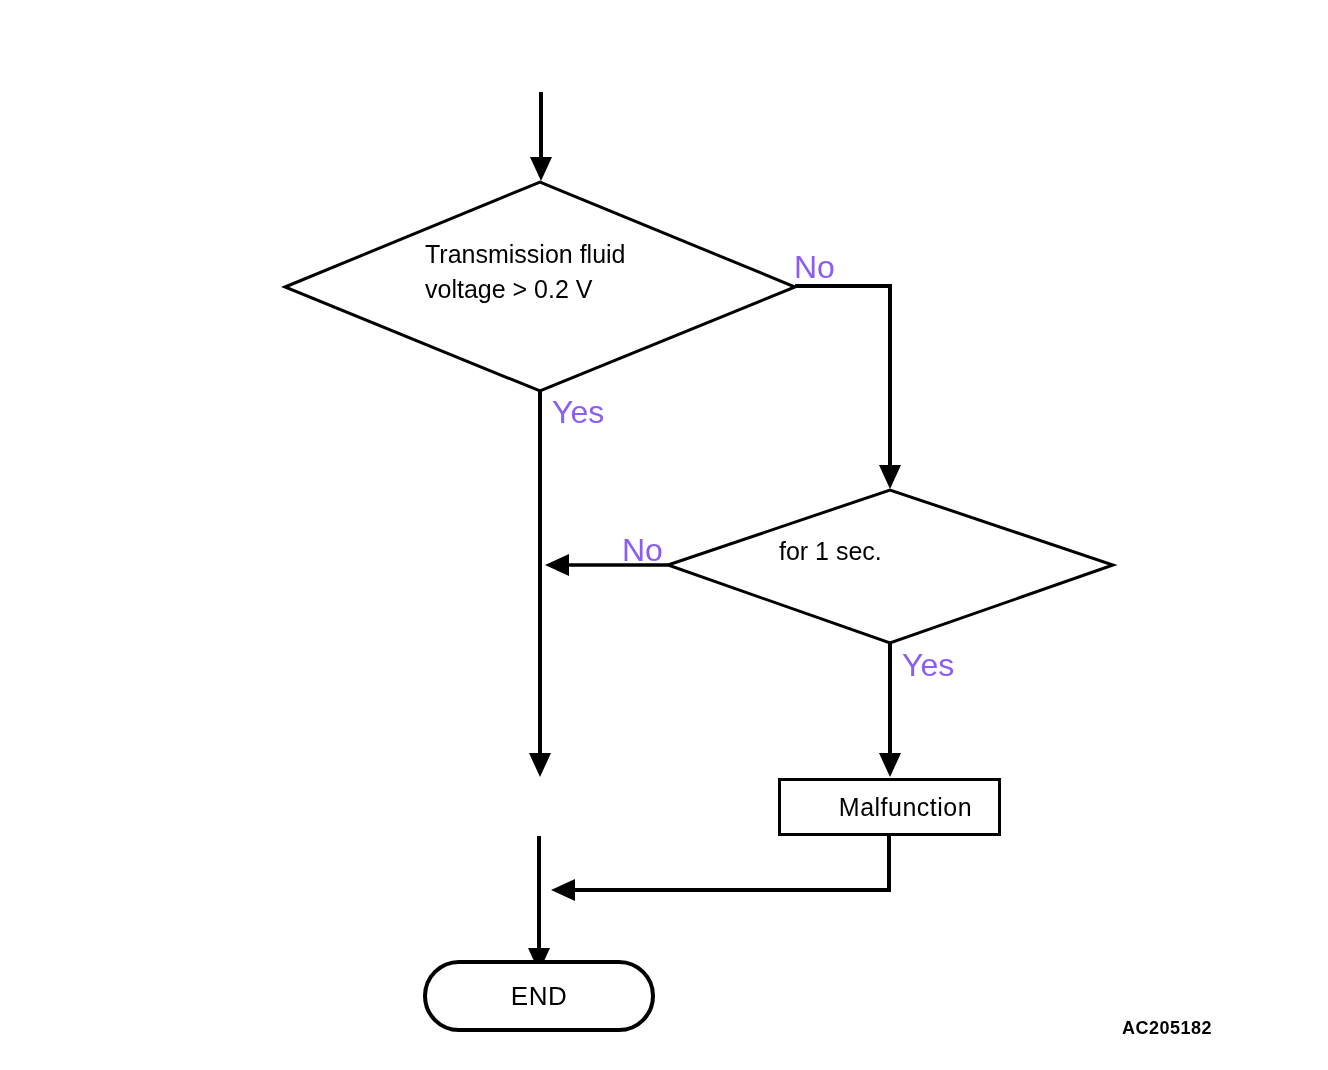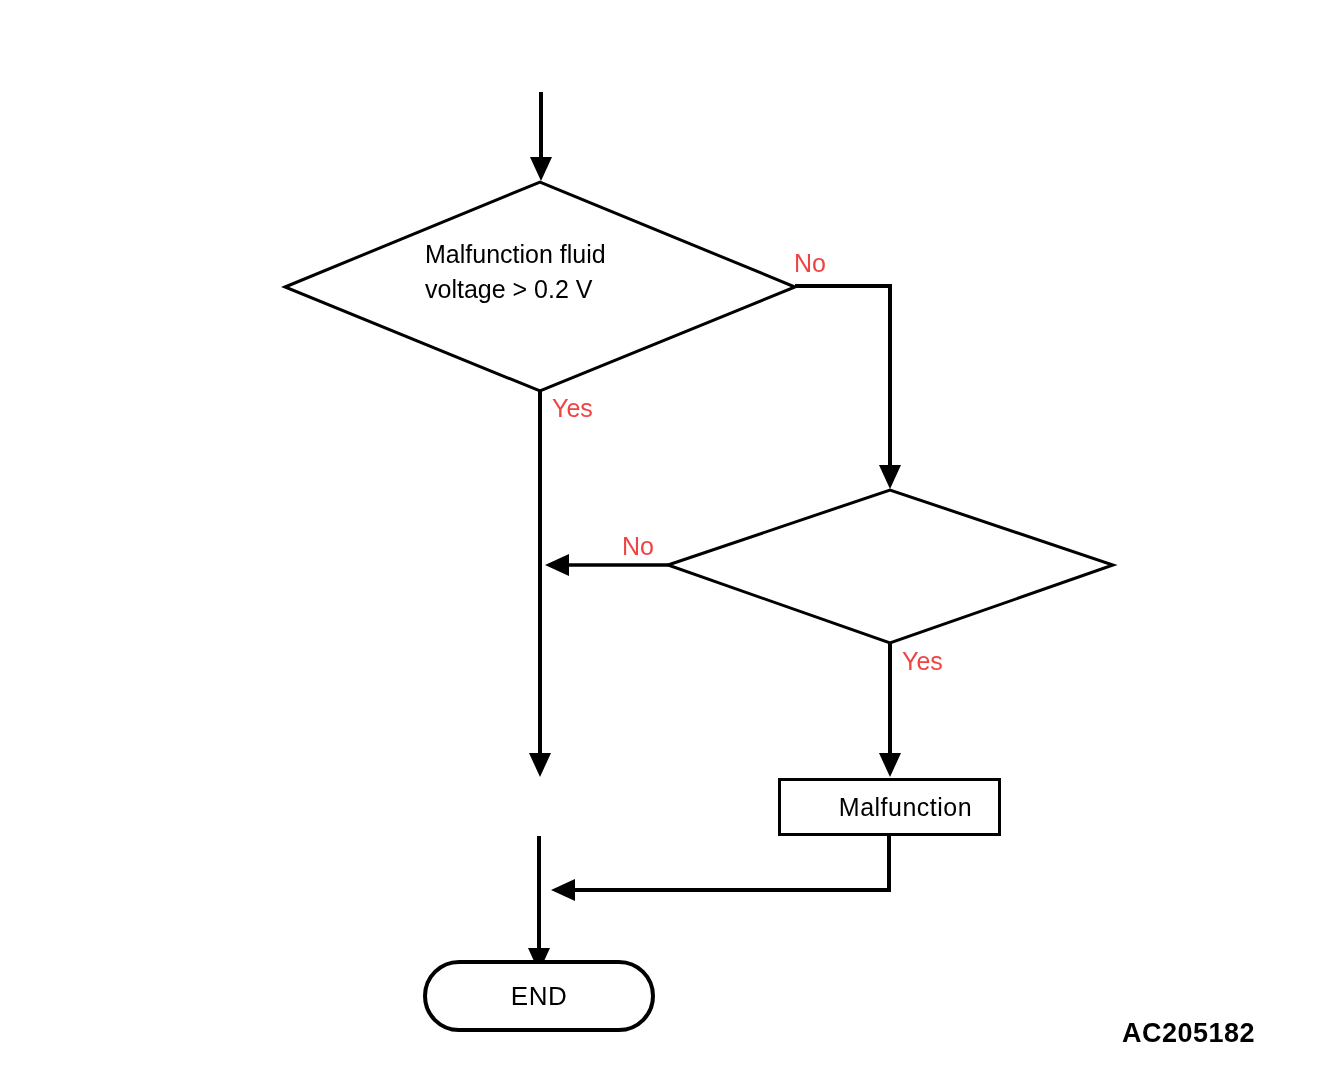--- a/index.html
+++ b/index.html
@@ -42,30 +42,30 @@
   .diamond-text {
     position: absolute;
     font-size: 25px;
     line-height: 35px;
     white-space: nowrap;
     color: #000000;
   }
 
   .edge-label {
     position: absolute;
-    font-size: 25px;
+    font-size: 32px;
     white-space: nowrap;
-    color: #ef4444;
+    color: #8b5cf6;
   }
 
   .figure-code {
     position: absolute;
     left: 1122px;
     top: 1018px;
-    font-size: 27px;
+    font-size: 18px;
     font-weight: bold;
     letter-spacing: 0.5px;
     color: #000000;
   }
 </style>
 </head>
 <body>
 
 <div class="canvas">
 
@@ -105,28 +105,29 @@
       <polyline points="889,836 889,890 574,890" fill="none" stroke="#000000" stroke-width="4"></polyline>
       <polygon points="551,890 575,879 575,901" fill="#000000"></polygon>
     </g>
 
     <polygon points="285,287 540,182 795,287 540,391" fill="#ffffff" stroke="#000000" stroke-width="3"></polygon>
     <polygon points="668,565 890,490 1113,565 890,643" fill="#ffffff" stroke="#000000" stroke-width="3"></polygon>
   </svg>
 
 
   <div class="diamond-text" style="left:425px; top:237px;">
-    <div>Malfunction fluid</div>
+    <div>Transmission fluid</div>
     <div>voltage &gt; 0.2 V</div>
   </div>
 
   <div class="edge-label" style="left:794px; top:249px;">No</div>
   <div class="edge-label" style="left:552px; top:394px;">Yes</div>
 
   <div class="diamond-text" style="left:779px; top:534px;">
+    <div>for 1 sec.</div>
   </div>
 
   <div class="edge-label" style="left:622px; top:532px;">No</div>
   <div class="edge-label" style="left:902px; top:647px;">Yes</div>
 
 
   <div class="node process" style="left:778px; top:778px; width:223px; height:58px;padding-left:32px;">
     <span>Malfunction</span>
   </div>
 

